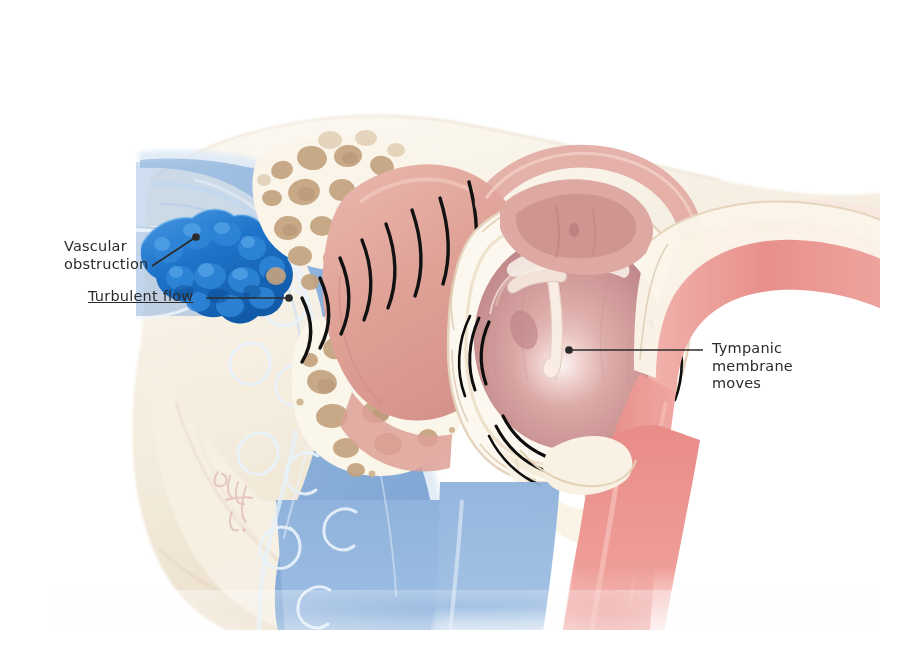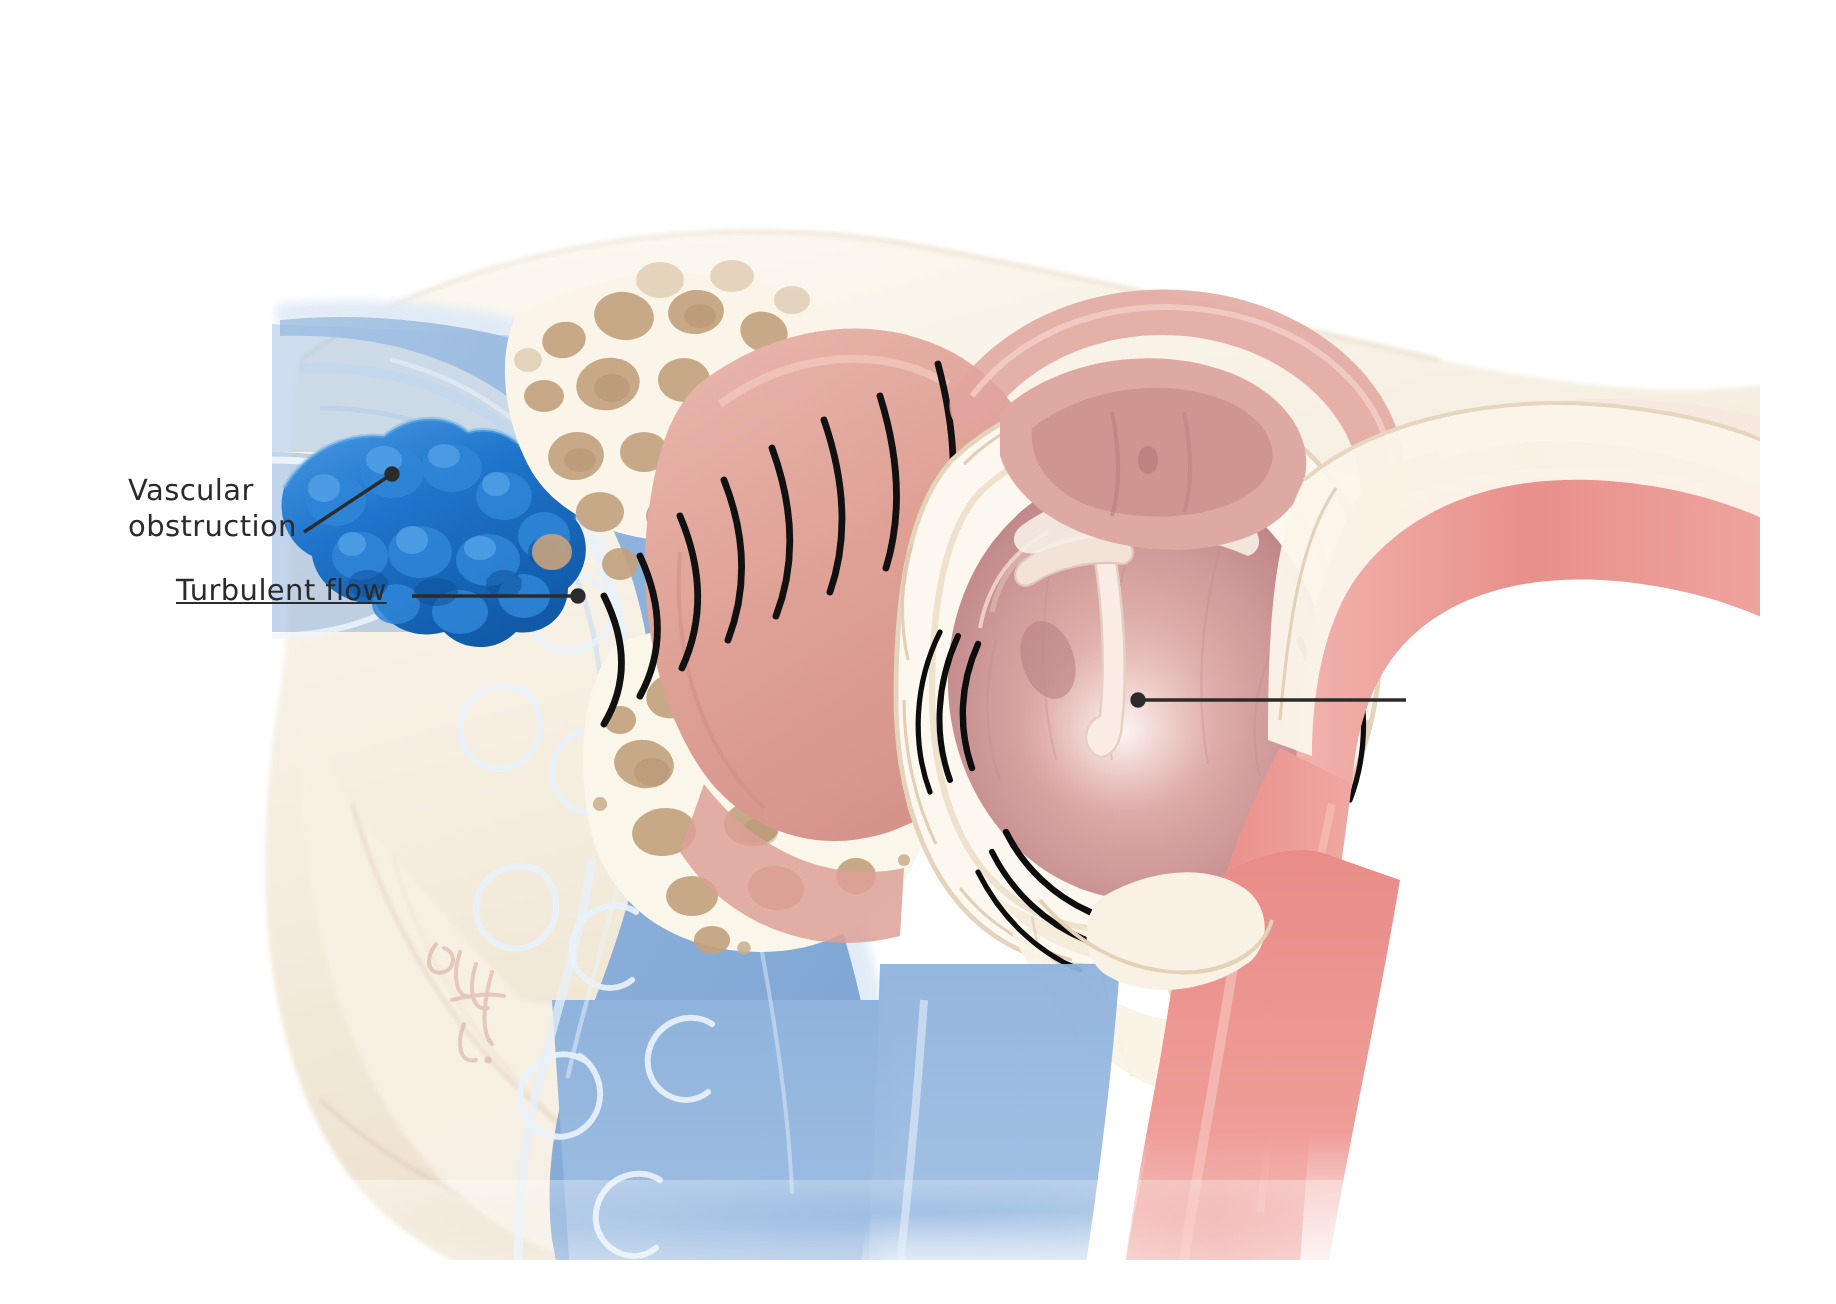--- a/index.html
+++ b/index.html
@@ -454,14 +454,17 @@
         <circle cx="569" cy="320" r="3" fill="#2b2b2b"></circle>
       </g>
 
   </svg>
 
   <div class="lbl l" style="left:64px;top:208px;">Vascular
 obstruction</div>
 
   <div class="lbl l" style="left:88px;top:258px;text-decoration:underline;">Turbulent flow</div>
 
+  <div class="lbl r" style="left:712px;top:310px;">Tympanic
+membrane
+moves</div>
 
 </div>
 
 </body></html>

